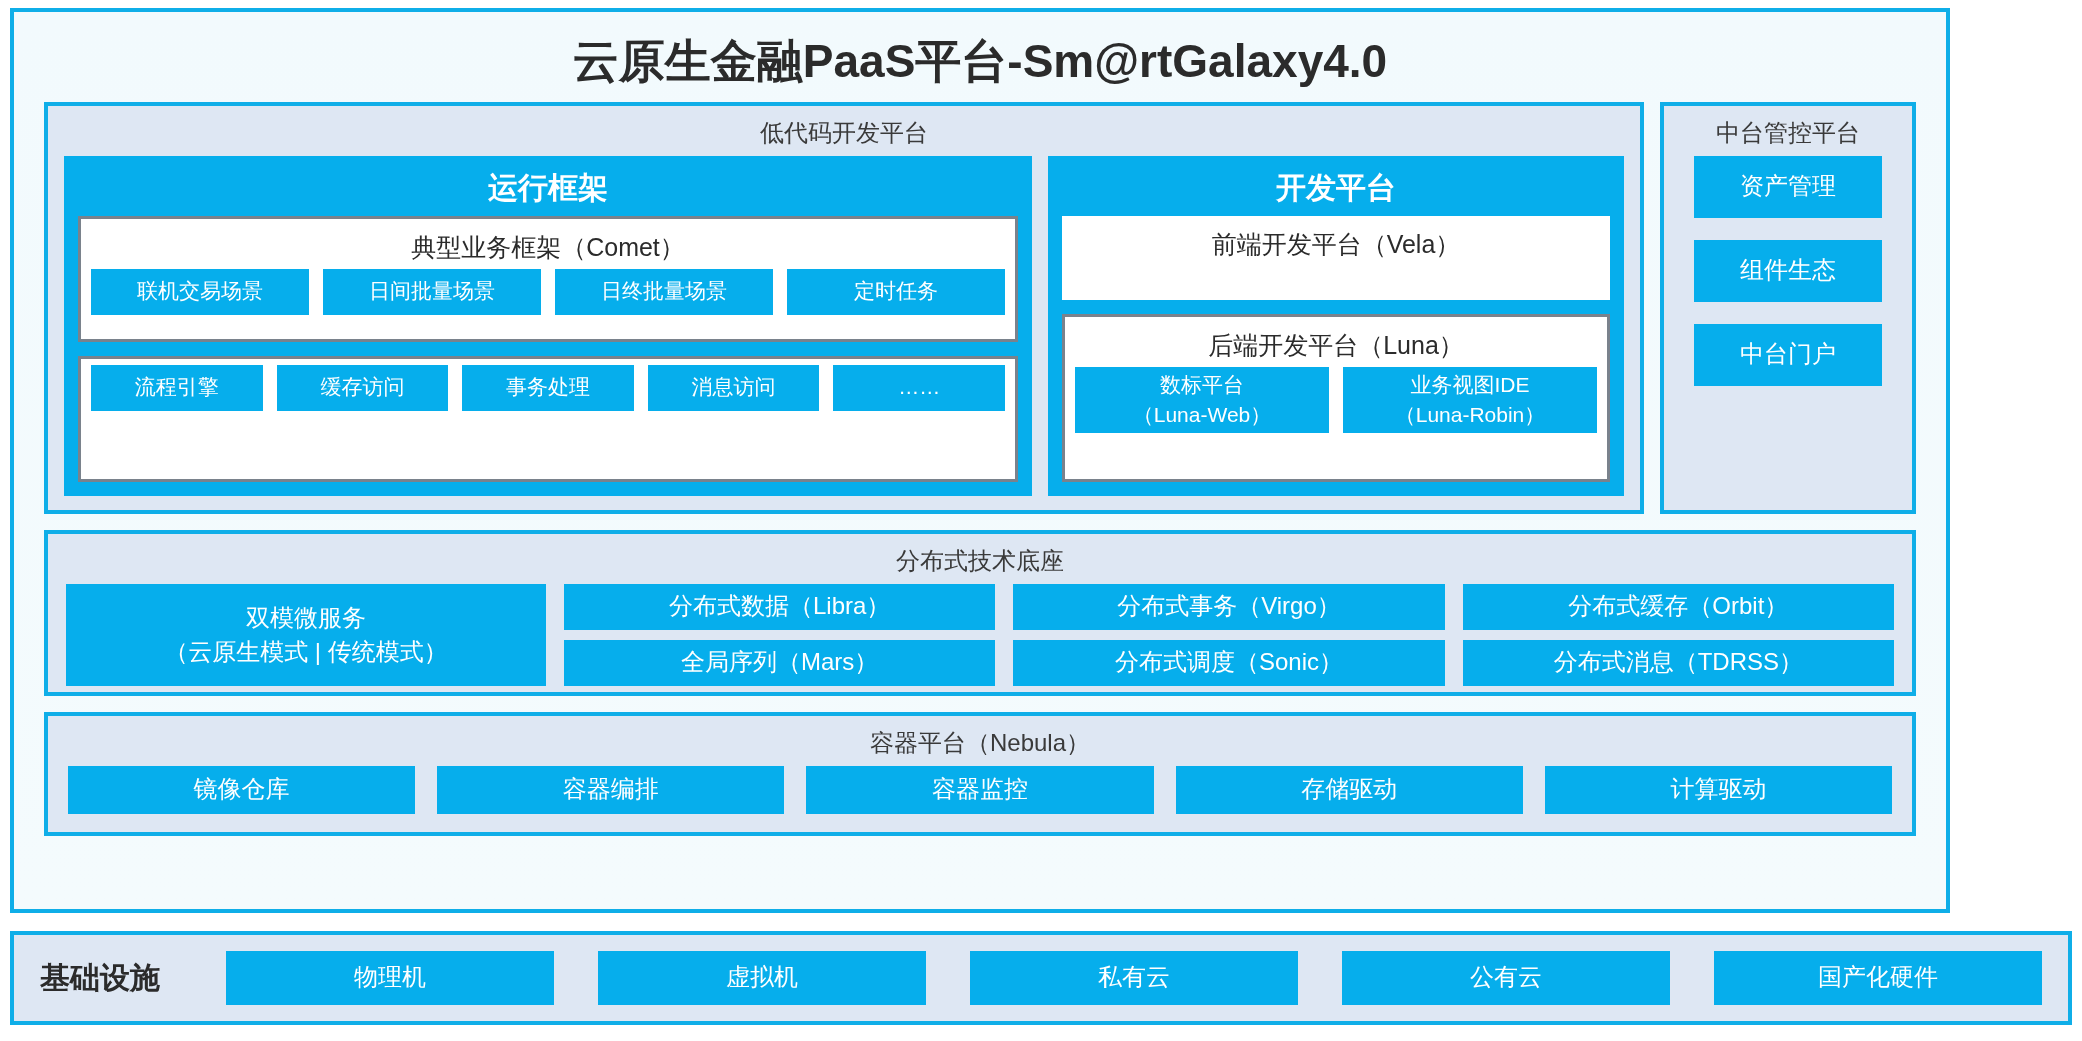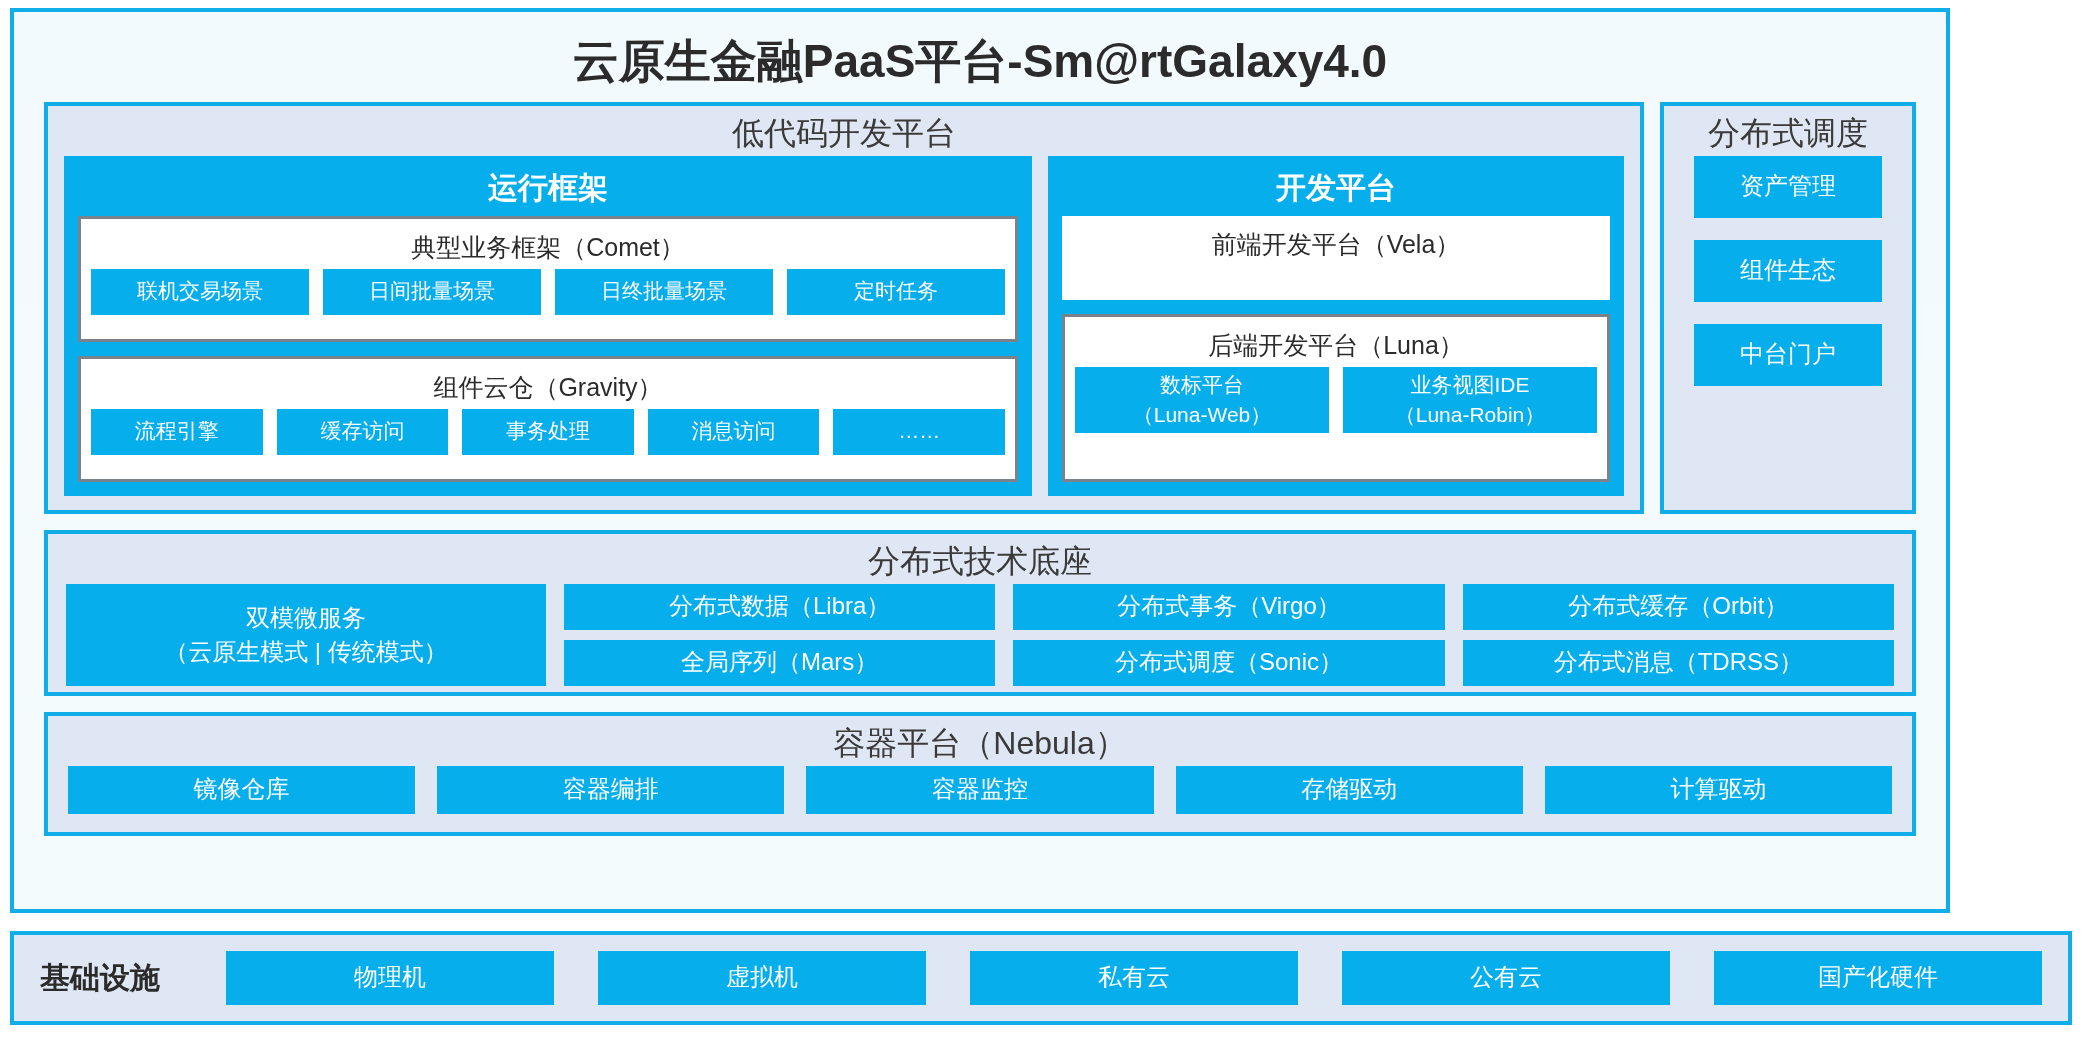--- a/index.html
+++ b/index.html
@@ -32,21 +32,21 @@
 
   
   .panel {
     border: 4px solid #0FAEE8;
     background: #DEE7F3;
     position: relative;
   }
   .panel-title {
     text-align: center;
     color: #3A3A3A;
-    font-size: 32px;
+    font-size: 24px;
     line-height: 46px;
     padding-top: 4px;
   }
 
   
   .row1 { display: flex; gap: 16px; height: 412px; }
   .lowcode { flex: 0 0 1600px; display: flex; flex-direction: column; }
   .lowcode-body {
     display: flex;
     gap: 16px;
@@ -236,21 +236,20 @@
               <div class="white-box-title">典型业务框架（Comet）</div>
               <div class="chip-row">
                 <div class="chip">联机交易场景</div>
                 <div class="chip">日间批量场景</div>
                 <div class="chip">日终批量场景</div>
                 <div class="chip">定时任务</div>
               </div>
             </div>
 
             <div class="white-box">
-              <div class="white-box-title">组件云仓（Gravity）</div>
               <div class="chip-row">
                 <div class="chip">流程引擎</div>
                 <div class="chip">缓存访问</div>
                 <div class="chip">事务处理</div>
                 <div class="chip">消息访问</div>
                 <div class="chip">……</div>
               </div>
             </div>
 
           </div>
@@ -278,21 +277,21 @@
               </div>
             </div>
 
           </div>
         </div>
 
       </div>
     </div>
 
     <div class="panel midtai">
-      <div class="panel-title">分布式调度</div>
+      <div class="panel-title">中台管控平台</div>
       <div class="midtai-body">
         <div class="midtai-btn">资产管理</div>
         <div class="midtai-btn">组件生态</div>
         <div class="midtai-btn">中台门户</div>
       </div>
     </div>
 
   </div>
 
   <div class="panel row2">

